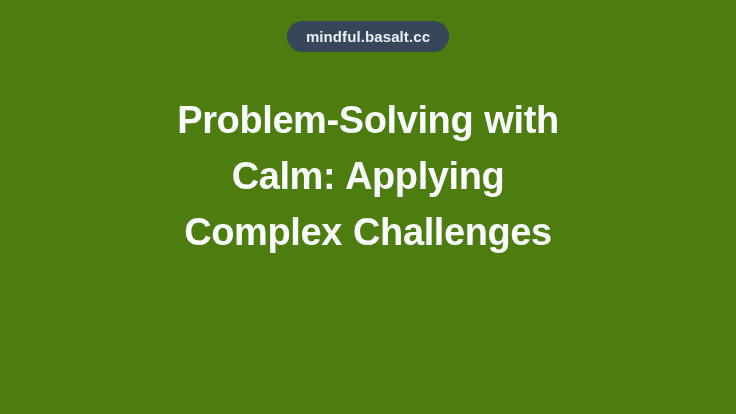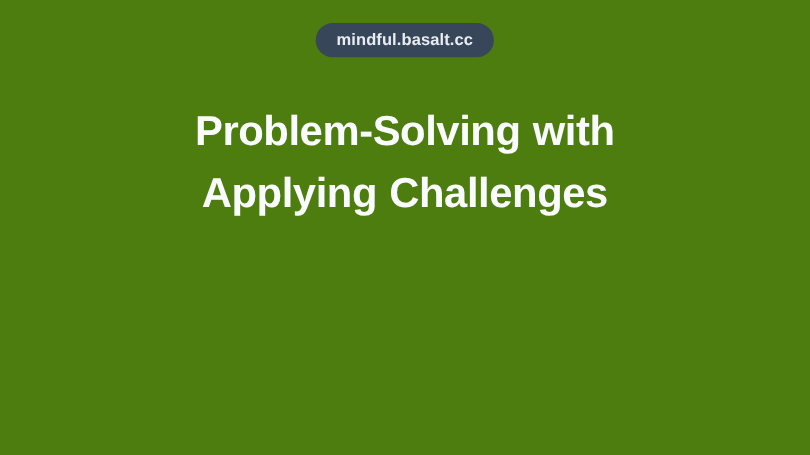--- a/index.html
+++ b/index.html
@@ -83,17 +83,18 @@
 
 <div class="slide">
 
   <div class="badge-row">
     <div class="site-badge">mindful.basalt.cc</div>
   </div>
 
   <div class="title-wrap">
     <h1 class="hero-title">
       <span class="tline">Problem-Solving with</span>
-      <span class="tline">Applying Challenges</span>
+      <span class="tline">Calm: Applying</span>
+      <span class="tline">Complex Challenges</span>
     </h1>
   </div>
 
 </div>
 
 </body></html>

